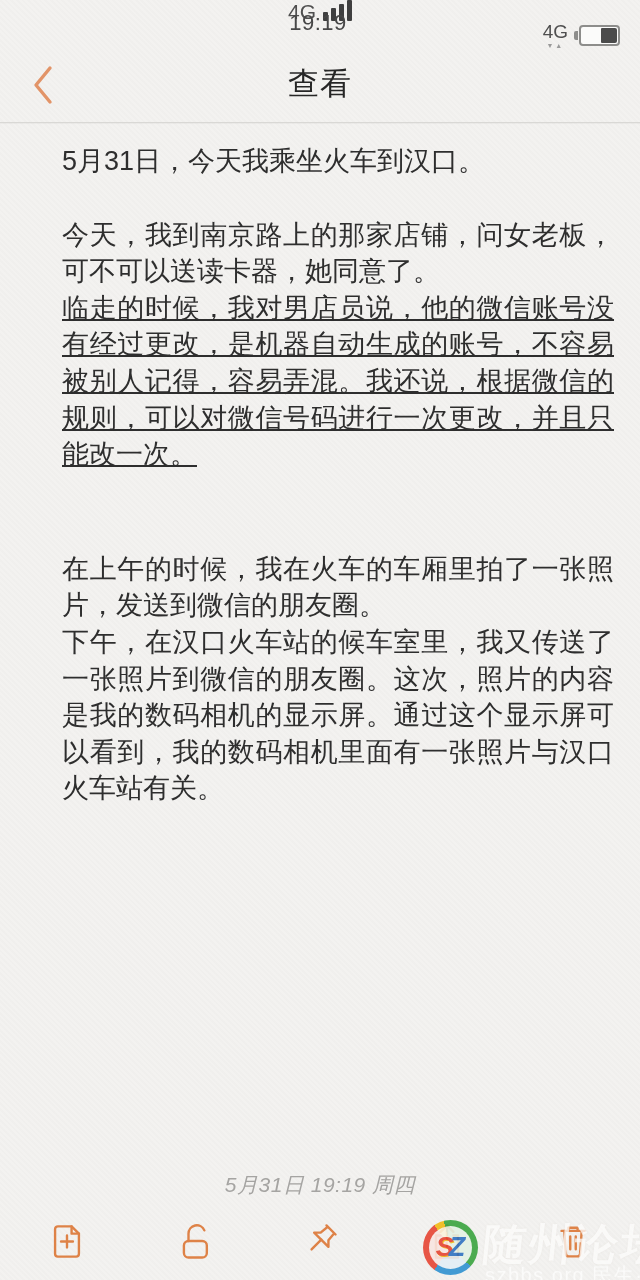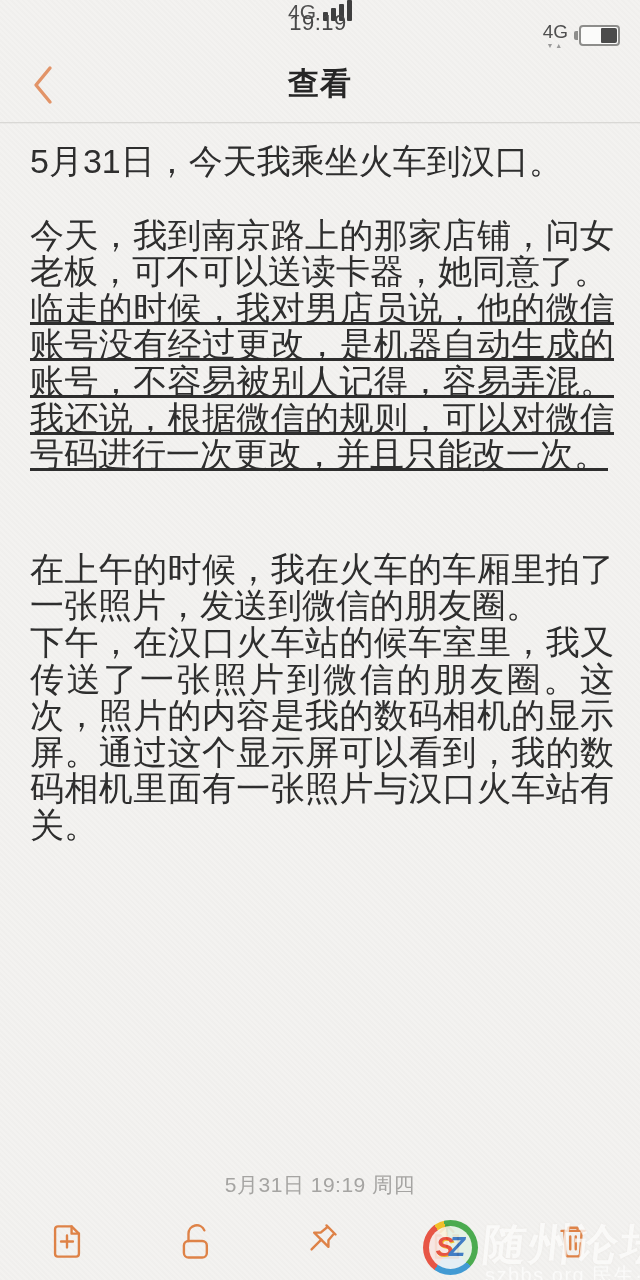--- a/index.html
+++ b/index.html
@@ -40,35 +40,36 @@
   }
   .bat-fill{ position:absolute; top:1px; bottom:1px; right:1px; width:44%; background:#4b4b4b; border-radius:1px 2px 2px 1px; }
   
   .navbar{
     position:relative; height:77px;
     border-bottom:1px solid #d9d8d5;
     box-shadow:0 1px 0 rgba(0,0,0,0.03);
     display:flex; align-items:center; justify-content:center;
   }
   .back-btn{ position:absolute; left:26px; top:60px; width:34px; height:52px; display:flex; align-items:center; justify-content:center; top:13px; cursor:pointer; }
-  .nav-title{ font-size:31px; font-weight:bold; color:#262626; letter-spacing:1px; }
+  .nav-title{ font-size:31px; font-weight:normal; color:#262626; letter-spacing:1px; }
   
   .content{
     padding:20px 26px 0 30px;
-    font-size:34px; line-height:36.6px; color:#2e2e2e;
+    font-size:27px; line-height:36.6px; color:#2e2e2e;
     text-align:justify;
+    margin-left:32px;
   }
   .content p{ margin:0; }
   .gap-s{ margin-bottom:37px !important; }
   .gap-m{ margin-bottom:43px !important; }
   .gap-l{ margin-bottom:78px !important;text-decoration:underline; }
   
   .note-timestamp{
     position:absolute; left:0; right:0; top:1171px;
-    text-align:center; font-size:21px; color:#a5a4a2; letter-spacing:0.5px;
+    text-align:center; font-size:21px; color:#a5a4a2; letter-spacing:0.5px;font-style:italic;
   }
   .toolbar{
     position:absolute; left:0; right:0; top:1210px; height:62px;
     display:flex; justify-content:space-between; align-items:center;
     padding:0 44px;
   }
   .tool-btn{ width:46px; height:50px; display:flex; align-items:center; justify-content:center; cursor:pointer; }
   .tool-btn svg{ width:44px; height:44px; }
   .ico{ stroke:#de8247; stroke-width:2.6; fill:none; stroke-linecap:round; stroke-linejoin:round; }
   

